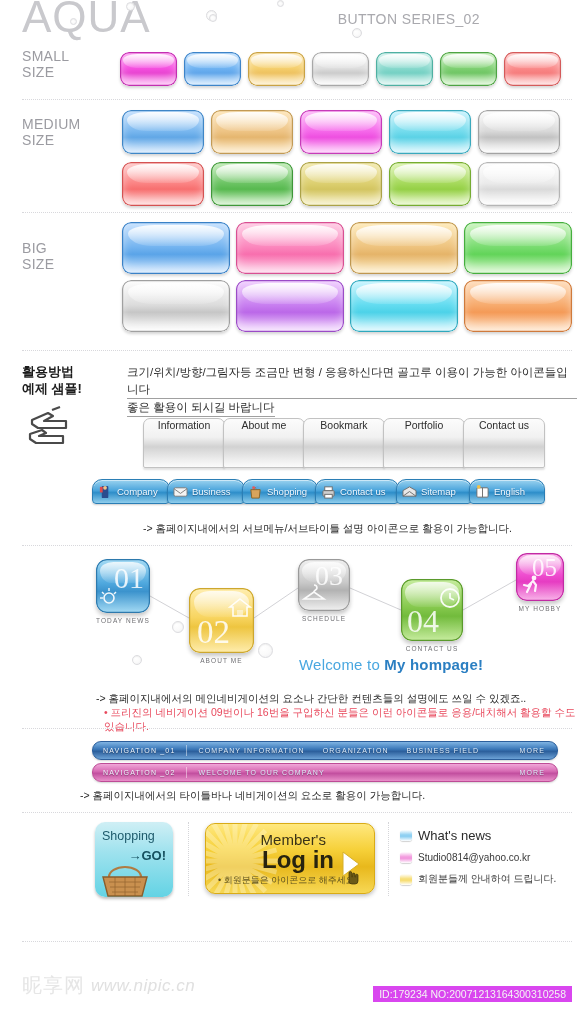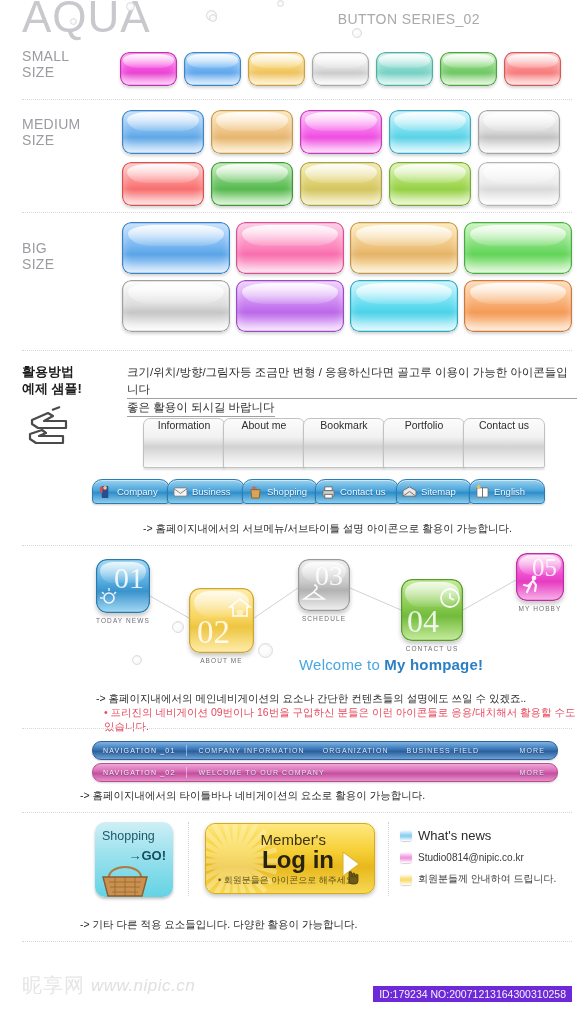--- a/index.html
+++ b/index.html
@@ -172,21 +172,21 @@
   .login-box .lg { position:absolute; right:40px; top:22px; font-size:24px; font-weight:bold; color:#27230f; }
   .login-box .kr { position:absolute; left:12px; bottom:6px; font-size:9px; color:#5b4f1d; }
 
   .news-item { position:absolute; display:flex; align-items:center; }
   .news-sq { width:12px; height:11px; border-radius:3px; margin-right:6px; flex:0 0 12px;
              box-shadow:0 1px 1px rgba(0,0,0,.18); }
   .news-item .tx { font-size:13px; color:#2a2a2a; white-space:nowrap; }
   .news-item.sm .tx { font-size:10px; color:#3a3a3a; }
   .footer-id {
     position:absolute; right:10px; bottom:18px;
-    background:#6d28d9; color:#f4f4f4;
+    background:#d946ef; color:#f4f4f4;
     font-size:10.5px; padding:2px 6px; white-space:nowrap;
   }
 </style>
 </head>
 <body>
 
 <div id="page">
     <div class="header" style="position: absolute; left: 0px; top: 0px; width: 492px; height: 42px;">
       <div class="aqua-title">AQUA</div>
       <div class="series-title">BUTTON SERIES_02</div>
@@ -564,26 +564,25 @@
           <path d="M4 8 V3 a1.4 1.4 0 0 1 2.8 0 V7 h.6 V4.4 a1.3 1.3 0 0 1 2.6 0 V7.2 h.6 V5.4 a1.2 1.2 0 0 1 2.4 0 V11 a3 3 0 0 1 -3 3 H7 a3 3 0 0 1 -3 -3 z" fill="#6b5a18" stroke="#3c3209" stroke-width=".7"></path>
         </svg></div>
     </div>
     <div class="vsep" style="left: 388px; top: 822px; height: 74px;"></div>
     <div class="news-item" style="left: 400px; top: 828px;">
       <div class="news-sq" style="background: linear-gradient(rgb(255, 255, 255) 0%, rgb(143, 208, 242) 45%, rgb(143, 208, 242) 60%, rgb(255, 255, 255) 100%);"></div>
       <div class="tx">What's news</div>
     </div>
     <div class="news-item sm" style="left: 400px; top: 852px;">
       <div class="news-sq" style="background: linear-gradient(rgb(255, 255, 255) 0%, rgb(242, 154, 222) 45%, rgb(242, 154, 222) 60%, rgb(255, 255, 255) 100%);"></div>
-      <div class="tx">Studio0814@nipic.co.kr</div>
+      <div class="tx">Studio0814@yahoo.co.kr</div>
     </div>
     <div class="news-item sm" style="left: 400px; top: 872px;">
       <div class="news-sq" style="background: linear-gradient(rgb(255, 255, 255) 0%, rgb(247, 222, 119) 45%, rgb(247, 222, 119) 60%, rgb(255, 255, 255) 100%);"></div>
       <div class="tx">회원분들께 안내하여 드립니다.</div>
     </div>
-    <div class="note" style="left: 80px; top: 918px;">-&gt; 기타 다른 적용 요소들입니다. 다양한 활용이 가능합니다.</div>
     <div class="dotted-sep" style="top: 941px;"></div>
     <div style="position: absolute; left: 22px; top: 972px; display: flex; align-items: center; gap: 6px;">
       <span style="font-size: 20px; color: rgb(230, 230, 230); letter-spacing: 1px; font-family: &quot;DejaVu Sans&quot;, sans-serif;">昵享网</span>
       <span style="font-size: 17px; color: rgb(224, 224, 224); font-style: italic; letter-spacing: 0.5px;">www.nipic.cn</span>
     </div>
     <div class="footer-id" style="bottom: 22px;">ID:179234 NO:20071213164300310258</div>
   </div>
 
 </body></html>

